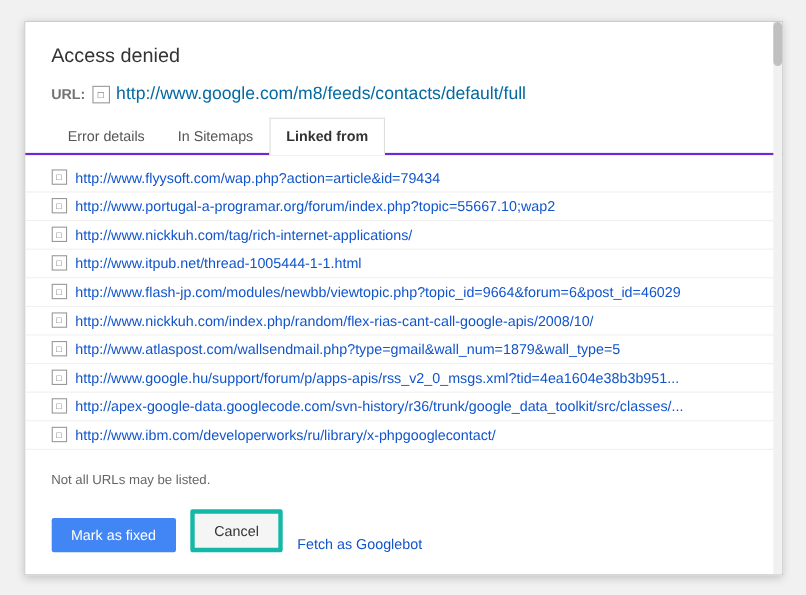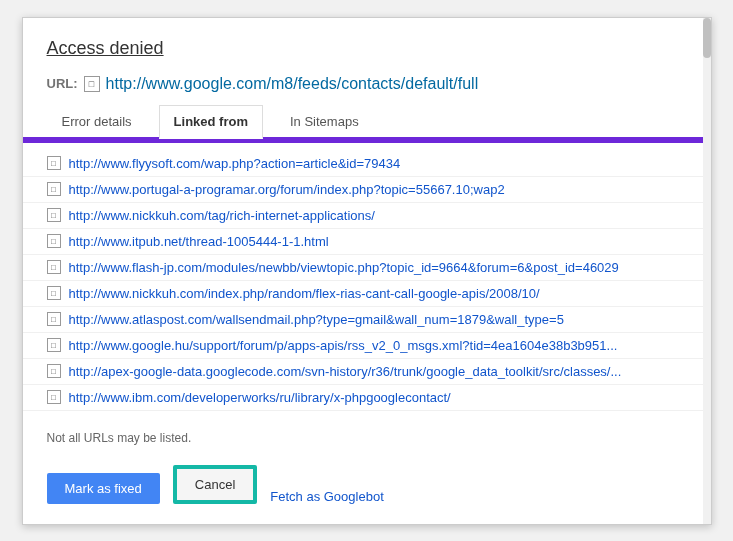--- a/index.html
+++ b/index.html
@@ -20,21 +20,20 @@
       width: 690px;
       padding: 0;
       position: relative;
     }
     .dialog-title {
       font-size: 18px;
       font-weight: normal;
       color: #333;
       padding: 20px 24px 16px 24px;
       border-bottom: none;
-      text-decoration: underline;
     }
     .url-row {
       display: flex;
       align-items: center;
       padding: 0 24px 12px 24px;
       gap: 6px;
     }
     .url-label {
       font-weight: bold;
       font-size: 13px;
@@ -51,23 +50,23 @@
       color: #555;
       flex-shrink: 0;
     }
     .url-link {
       color: #0369a1;
       text-decoration: none;
       font-size: 16px;
     }
     .tabs {
       display: flex;
-      border-bottom: 6px solid #6d28d9;
+      border-bottom: 2px solid #6d28d9;
       padding: 0 24px;
-      gap: 12px;
+      gap: 0;
     }
     .tab {
       padding: 8px 14px;
       font-size: 13px;
       color: #555;
       cursor: pointer;
       border: 1px solid transparent;
       border-bottom: none;
       margin-bottom: -2px;
       background: none;
@@ -175,22 +174,22 @@
   <div class="dialog-title">Access denied</div>
 
   <div class="url-row">
     <span class="url-label">URL:</span>
     <span class="url-icon">□</span>
     <a class="url-link" href="#">http://www.google.com/m8/feeds/contacts/default/full</a>
   </div>
 
   <div class="tabs">
     <div class="tab">Error details</div>
+    <div class="tab">In Sitemaps</div>
     <div class="tab active">Linked from</div>
-    <div class="tab">In Sitemaps</div>
   </div>
 
   <div class="links-list">
     <div class="link-item">
       <span class="link-icon">□</span>
       <a class="link-url" href="#">http://www.flyysoft.com/wap.php?action=article&amp;id=79434</a>
     </div>
     <div class="link-item">
       <span class="link-icon">□</span>
       <a class="link-url" href="#">http://www.portugal-a-programar.org/forum/index.php?topic=55667.10;wap2</a>

